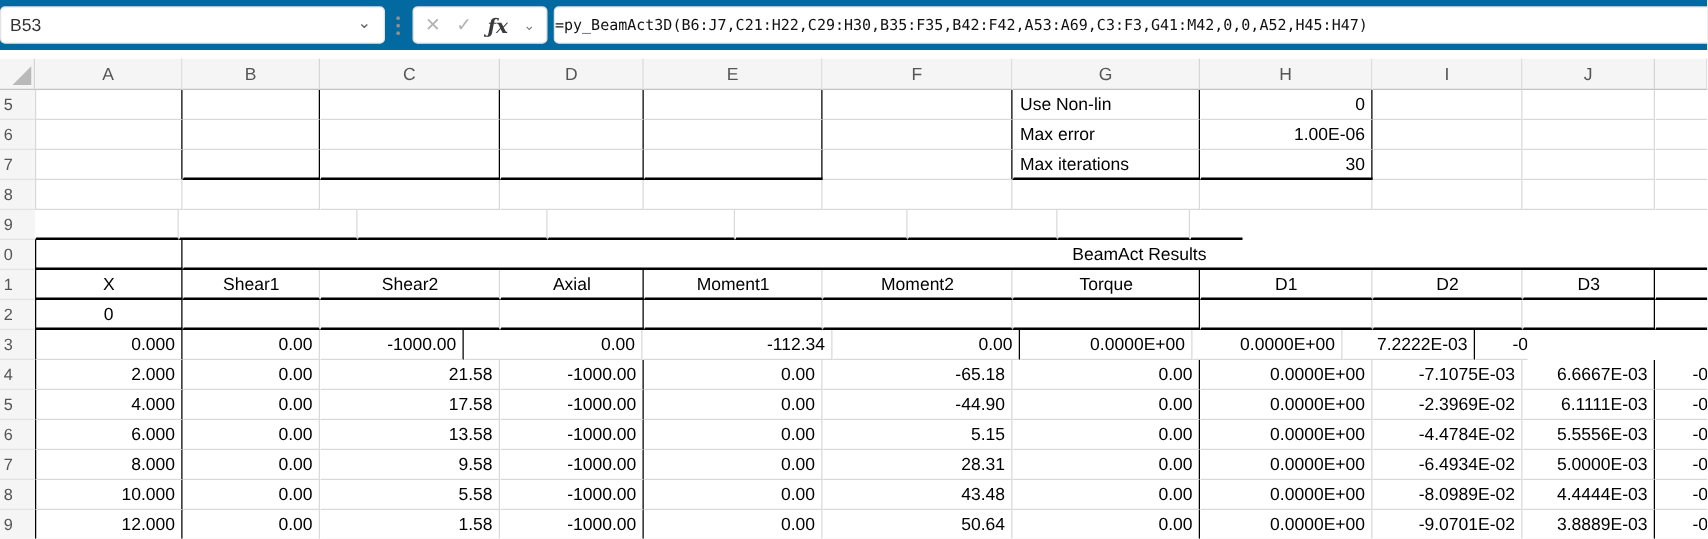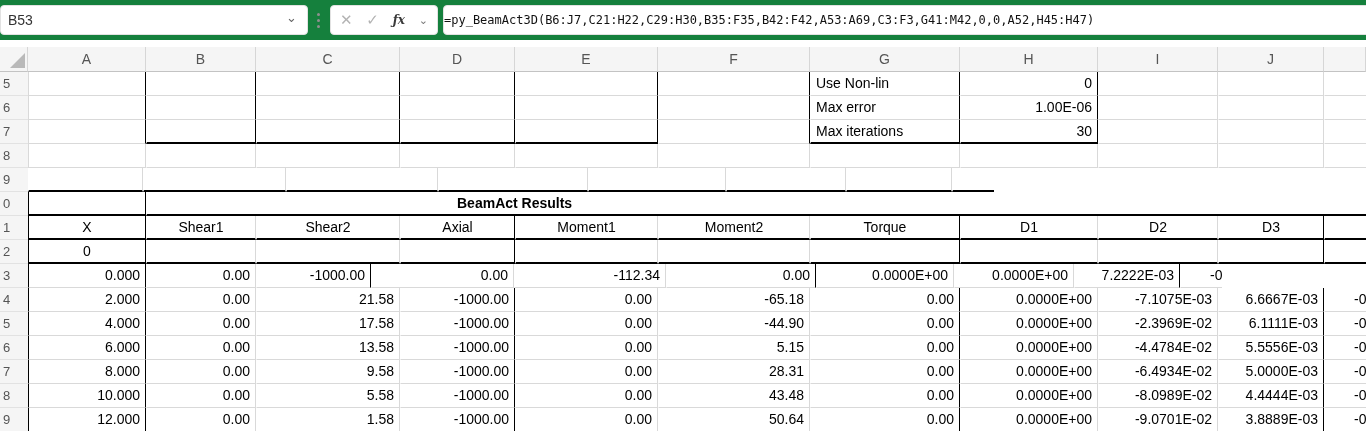--- a/index.html
+++ b/index.html
@@ -1,32 +1,32 @@
 <!DOCTYPE html>
 <html><head>
 <meta charset="utf-8">
 <style>
   html,body{margin:0;padding:0;background:#fff;}
   #app{position:relative;width:1366px;height:431px;overflow:hidden;background:#fff;
        font-family:"Liberation Sans",sans-serif;color:#000;}
 
   
-  .chrome{position:absolute;left:0;top:0;width:1366px;height:40px;background:#15803d;}
+  .chrome{position:absolute;left:0;top:0;width:1366px;height:40px;background:#0369a1;}
   .namebox{position:absolute;left:0;top:5px;width:308px;height:30px;background:#fff;
            border:1px solid #e2e2e2;border-radius:4px;box-sizing:border-box;
            font-size:14px;color:#333;line-height:28px;padding-left:7px;}
   .namebox .chev{position:absolute;right:10px;top:-2px;color:#666;font-size:13px;}
   .dots{position:absolute;left:314px;top:10px;width:8px;height:20px;display:flex;
         flex-direction:column;align-items:center;justify-content:center;gap:3px;cursor:col-resize;}
   .dots i{width:3px;height:3px;border-radius:50%;background:#8f8f8f;}
   .fxgroup{position:absolute;left:330px;top:5px;width:108px;height:30px;background:#fff;
            border:1px solid #e2e2e2;border-radius:4px;box-sizing:border-box;
            display:flex;align-items:center;justify-content:space-between;padding:0 9px;}
   .icx{color:#b3b3b3;font-size:15px;}
-  .icfx{color:#3a3a3a;font-size:12px;font-family:"DejaVu Serif",serif;font-style:italic;font-weight:bold;text-align:center;}
+  .icfx{color:#3a3a3a;font-size:16px;font-family:"DejaVu Serif",serif;font-style:italic;font-weight:bold;text-align:center;}
   .icchev{color:#777;font-size:11px;}
   .formulabox{position:absolute;left:443px;top:5px;width:1028px;height:30px;background:#fff;
               border:1px solid #e2e2e2;border-radius:4px 0 0 4px;box-sizing:border-box;
               line-height:28px;white-space:nowrap;overflow:hidden;
               font-family:"DejaVu Sans Mono","Liberation Mono",monospace;font-size:12px;color:#111;}
 
   
   .wrh{width:28px;} .wa{width:118px;} .wb{width:110px;} .wc{width:144px;} .wd{width:115px;}
   .we{width:143px;} .wf{width:152px;} .wg{width:150px;} .wh{width:138px;} .wi{width:120px;}
   .wj{width:106px;} .wk{width:42px;} .wabc{width:372px;} .wbk{width:1220px;}
@@ -48,21 +48,21 @@
      border-left:1px solid transparent;font-size:14px;line-height:22px;white-space:nowrap;overflow:hidden;}
   .cA{border-left:1px solid #d9d9d9;}           
   .blk{border-left:1.5px solid #000 !important;}
   .brk{border-right:1.5px solid #000 !important;}
   .bbk{border-bottom:2px solid #000 !important;}
   .num{text-align:right;padding-right:5px;}
   .ctr{text-align:center;}
   .lbl{text-align:left;padding-left:5px;}
   .kcell{border-right:none;padding-left:29px;}
   .title{font-weight:bold;font-size:14px;letter-spacing:0.1px;padding-left:5px;background:#fff;}
-  .banner{font-weight:bold;padding-left:310px;}
+  .banner{font-weight:normal;text-align:center;padding-left:310px;}
   .hdrtxt{color:#000;}
 </style>
 </head>
 <body>
 
 <div id="app">
 
   <div class="chrome">
     <div class="namebox">
       <span>B53</span>

